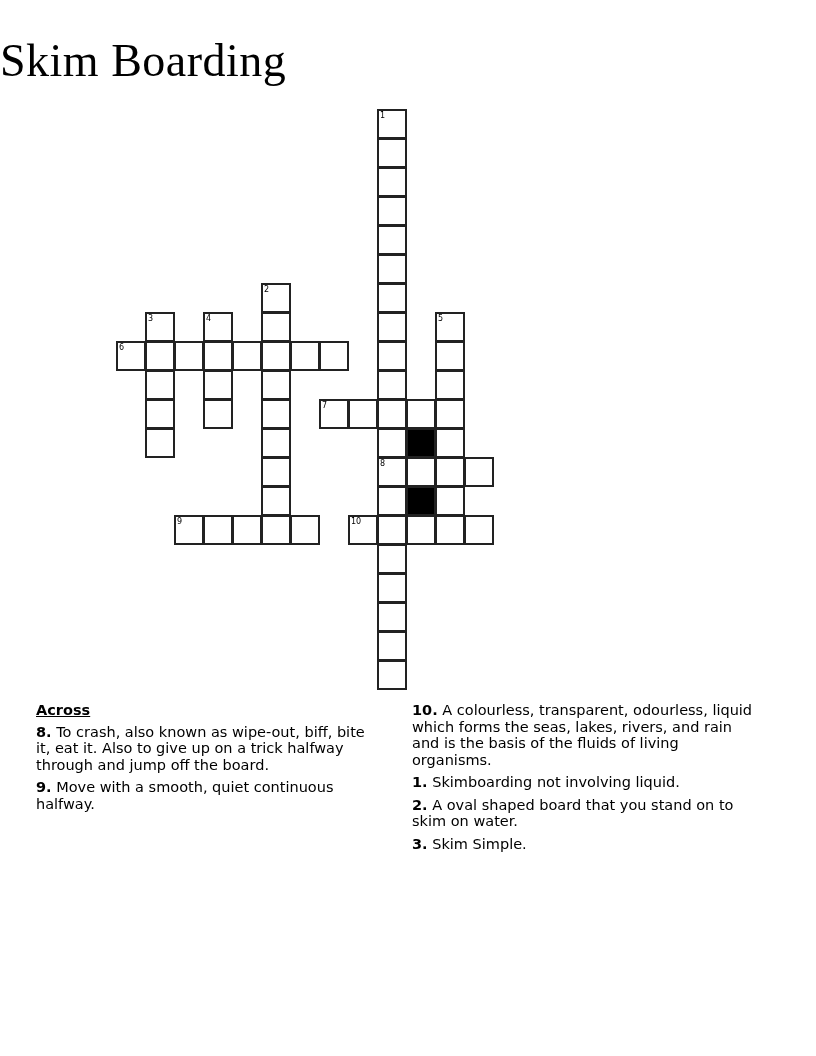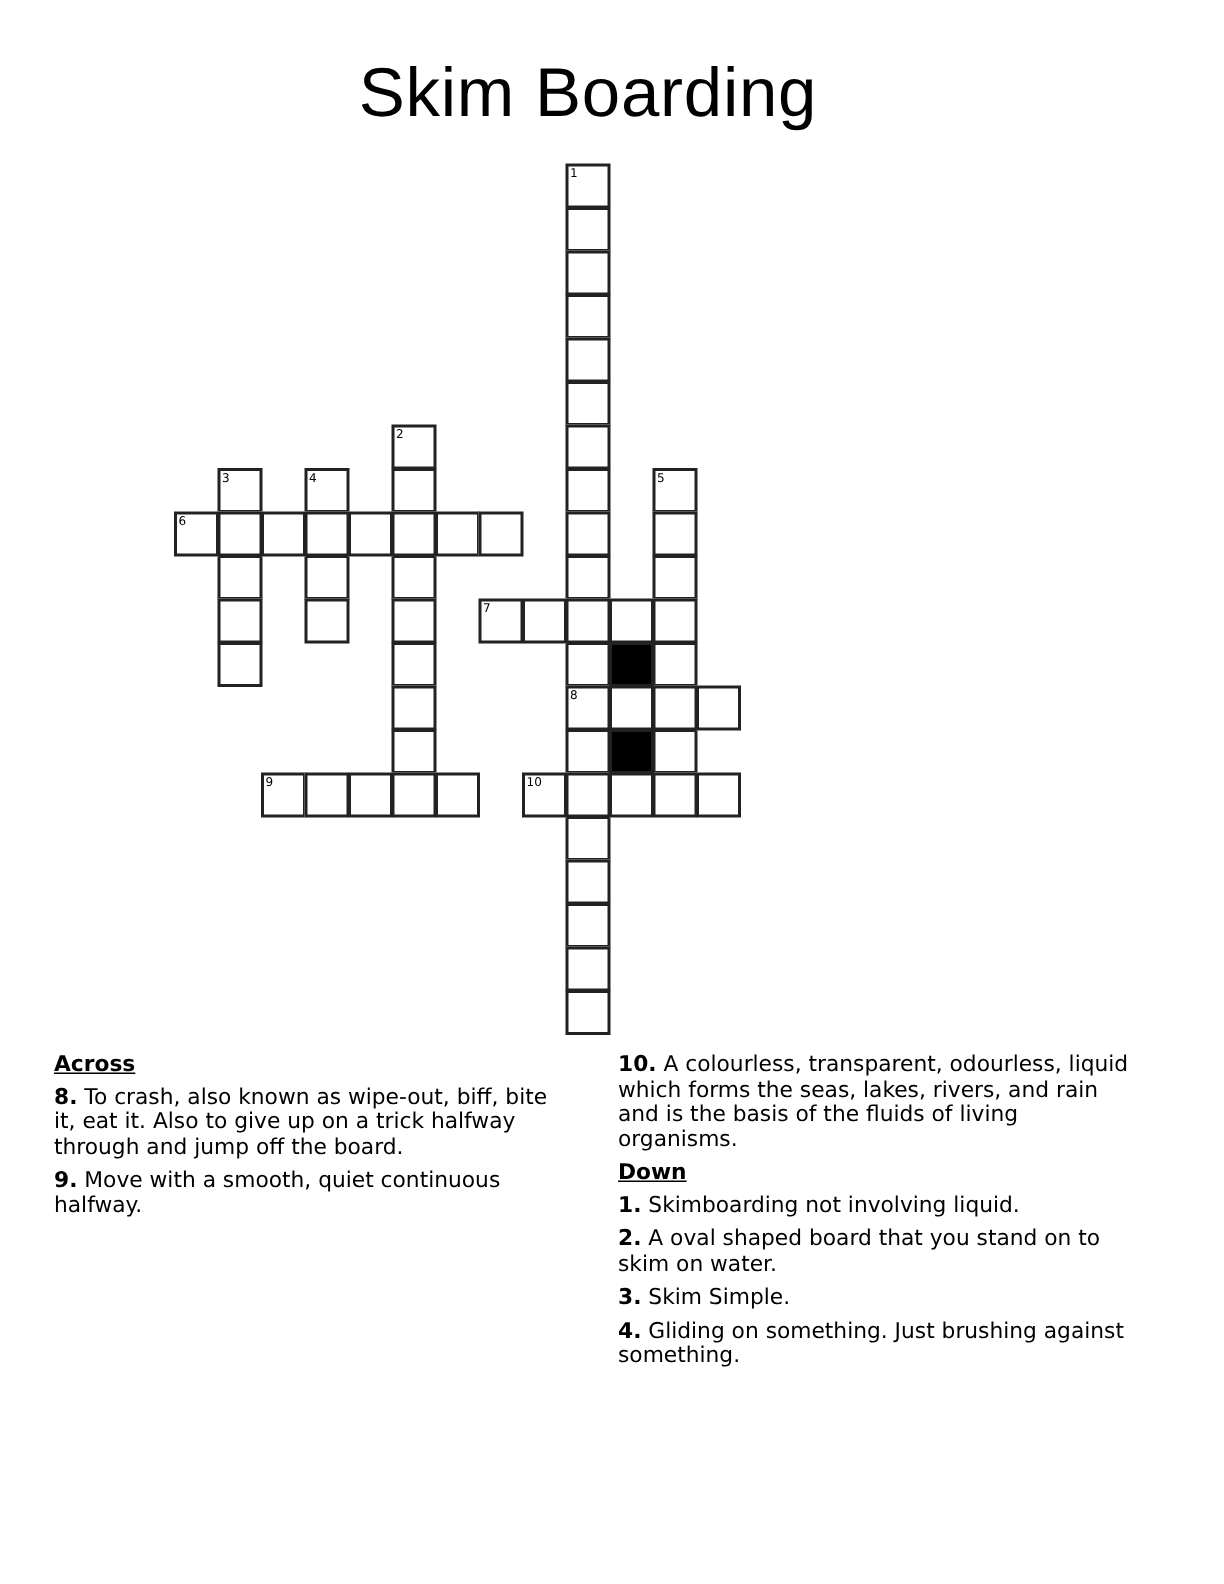--- a/index.html
+++ b/index.html
@@ -1,17 +1,17 @@
 <!DOCTYPE html>
 <html><head>
 <meta charset="utf-8">
 <style>
   html, body { margin: 0; padding: 0; background: #ffffff; }
   body { width: 816px; height: 1056px; position: relative; overflow: hidden; font-family: "DejaVu Sans", sans-serif; color: #000; }
-  .title { position: absolute; left: 0; width: 784px; top: 34px; text-align: center; font-size: 46px; font-weight: normal; letter-spacing: 0.5px; font-family: Liberation Sans, sans-serif; margin: 0; }
+  .title { position: absolute; left: 0; width: 784px; top: 34px; text-align: left; font-size: 46px; font-weight: normal; letter-spacing: 0.5px; font-family: Liberation Serif, serif; margin: 0; }
   #grid { position: absolute; left: 0; top: 0; width: 816px; height: 700px; }
   .cell { position: absolute; width: 29px; height: 29px; box-sizing: border-box; border: 2px solid #222; background: #fff; margin-left: -1px; margin-top: -1px; }
   .cell.black { background: #000; }
   .cell .num { position: absolute; left: 1px; top: 0px; font-size: 8px; line-height: 9px; font-family: "DejaVu Sans", sans-serif; }
   .clues { position: absolute; font-size: 14.5px; line-height: 16.5px; font-family: "DejaVu Sans", sans-serif; }
   .clues.left { left: 36px; top: 702px; width: 345px; }
   .clues.right { left: 412px; top: 702px; width: 350px; }
   .heading { font-weight: bold; text-decoration: underline; margin: 0 0 5px 0; }
   .clue { margin: 0 0 6px 0; }
   .clue b { font-weight: bold; }
@@ -110,18 +110,16 @@
   </div>
 
 <div class="clues left">
   <div class="heading">Across</div>
   <div class="clue"><b>8.</b><span> To crash, also known as wipe-out, biff, bite it, eat it. Also to give up on a trick halfway through and jump off the board.</span></div>
   <div class="clue"><b>9.</b><span> Move with a smooth, quiet continuous halfway.</span></div>
 </div>
 
 <div class="clues right">
   <div class="clue"><b>10.</b><span> A colourless, transparent, odourless, liquid which forms the seas, lakes, rivers, and rain and is the basis of the fluids of living organisms.</span></div>
-  <div class="heading">Down</div>
   <div class="clue"><b>1.</b><span> Skimboarding not involving liquid.</span></div>
   <div class="clue"><b>2.</b><span> A oval shaped board that you stand on to skim on water.</span></div>
   <div class="clue"><b>3.</b><span> Skim Simple.</span></div>
-  <div class="clue"><b>4.</b><span> Gliding on something. Just brushing against something.</span></div>
 </div>
 
 </body></html>

